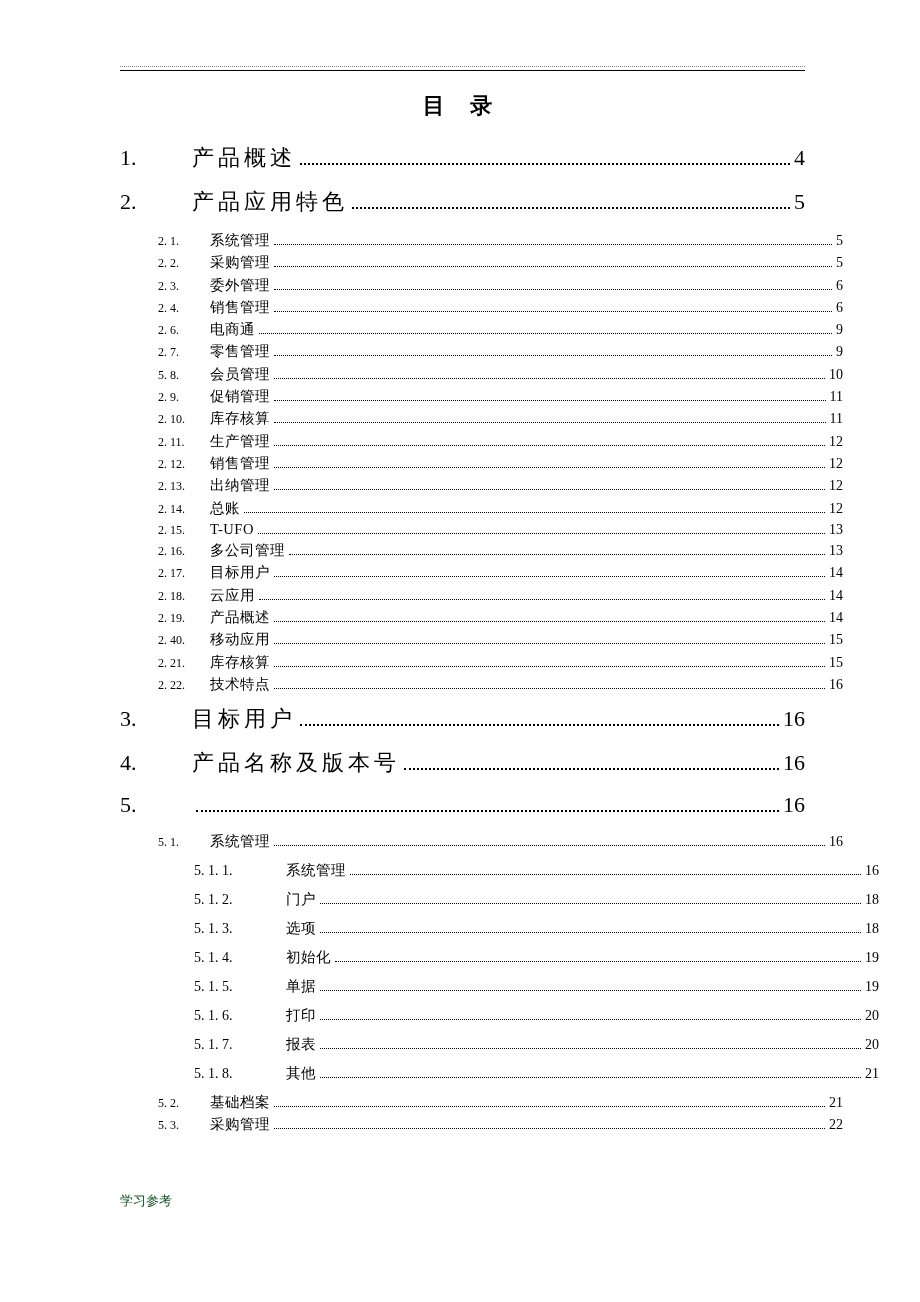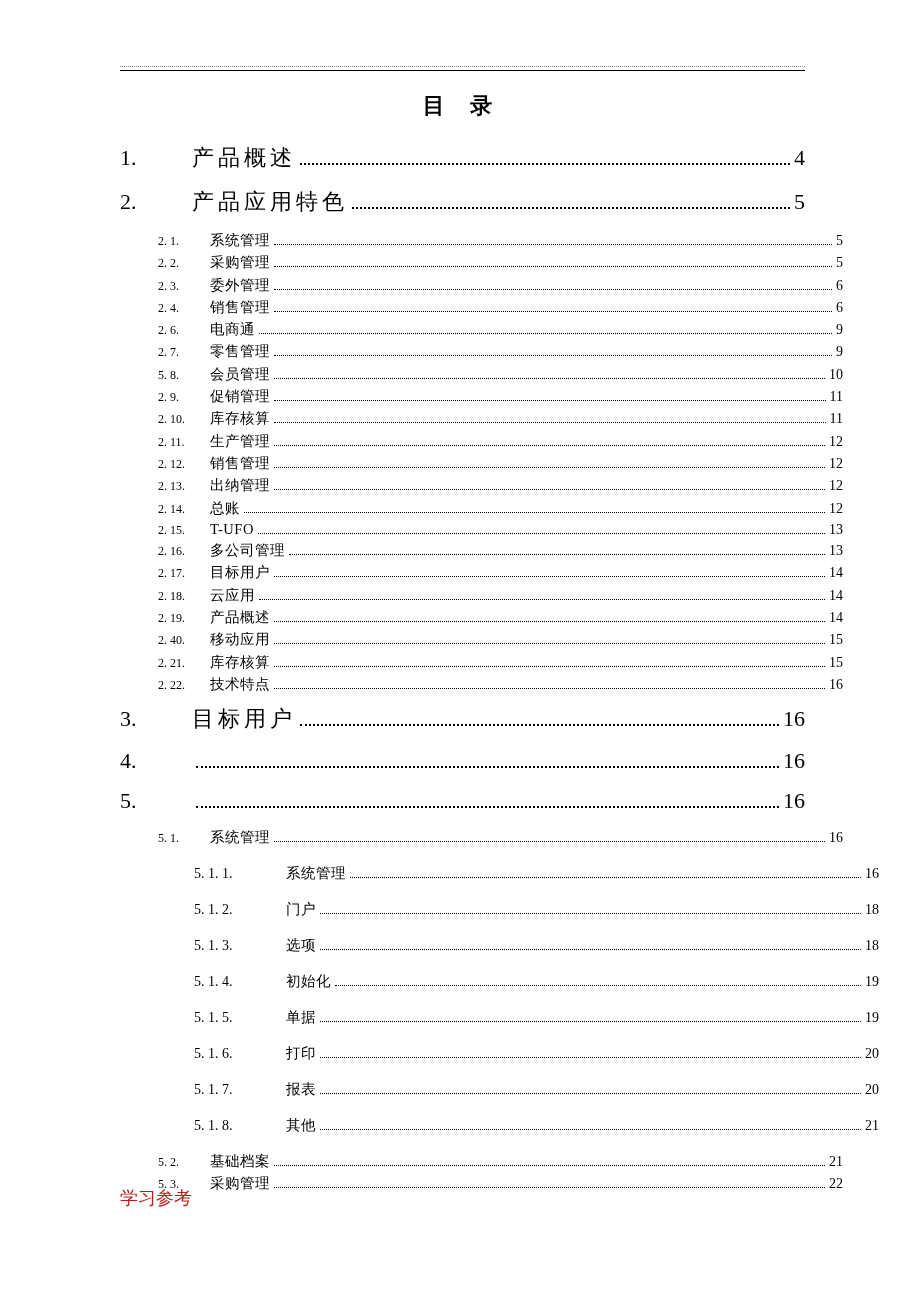--- a/index.html
+++ b/index.html
@@ -46,21 +46,21 @@
     font-family: "KaiTi", "STKaiti", "SimSun", serif;
   }
   .row-l2 {
     font-size: 14.5px;
     margin: 3.3px 0;
     padding-left: 38px;
     font-family: "KaiTi", "STKaiti", "SimSun", serif;
   }
   .row-l3 {
     font-size: 14.5px;
-    margin: 17px 0;
+    margin: 10px 0;
     padding-left: 74px;
     font-family: "KaiTi", "STKaiti", "SimSun", serif;
   }
   .num-l1 {
     min-width: 72px;
     font-family: "Times New Roman", serif;
     letter-spacing: 0;
   }
   .num-l2 {
     min-width: 52px;
@@ -86,23 +86,23 @@
   }
   .page-no {
     font-family: "Times New Roman", serif;
   }
   .row-l1 .page-no { font-size: 22px; }
   .row-l2 .page-no, .row-l3 .page-no { font-size: 14px; }
   .footer {
     position: absolute;
     left: 120px;
     bottom: 92px;
-    font-size: 18px;
+    font-size: 13px;
     font-family: "SimSun", "宋体", serif;
-    color: #b91c1c;
+    color: #14532d;
   }
   #toc-root { }
 </style>
 </head>
 <body>
 
 <div class="page">
   <div class="top-rule"></div>
   <div class="title">目 录</div>
   <div id="toc-root">
@@ -245,20 +245,21 @@
         <span class="page-no">16</span>
       </div>
       <div class="row row-l1">
         <span class="num-l1">3.</span>
         <span class="label-l1">目标用户</span>
         <span class="leader"></span>
         <span class="page-no">16</span>
       </div>
       <div class="row row-l1">
         <span class="num-l1">4.</span>
+        <span class="label-l1">产品名称及版本号</span>
         <span class="leader"></span>
         <span class="page-no">16</span>
       </div>
       <div class="row row-l1">
         <span class="num-l1">5.</span>
         <span class="leader"></span>
         <span class="page-no">16</span>
       </div>
       <div class="row row-l2">
         <span class="num-l2">5. 1.</span>

